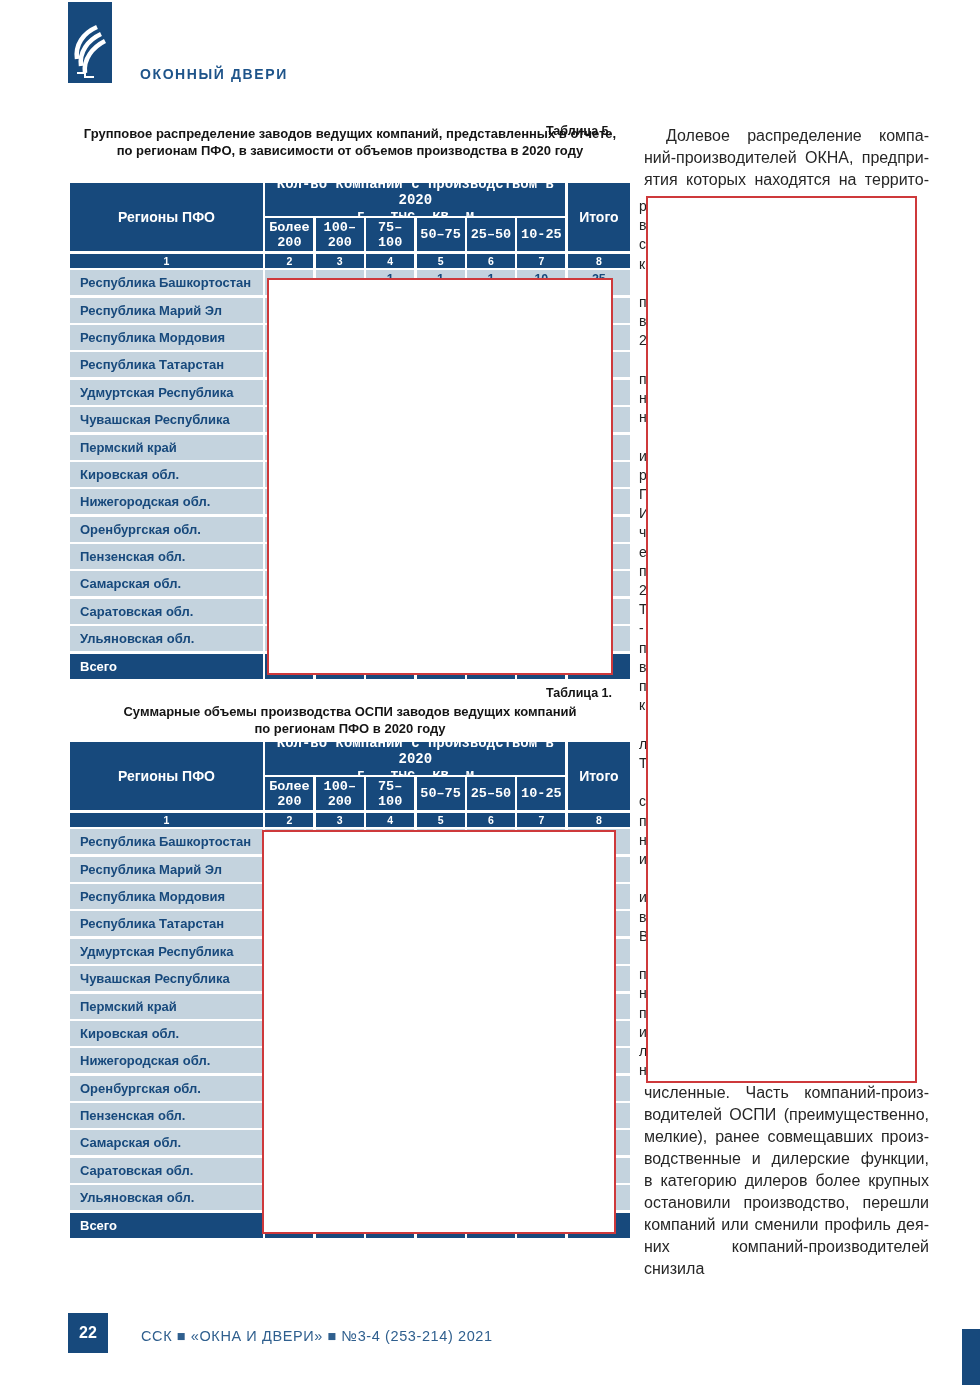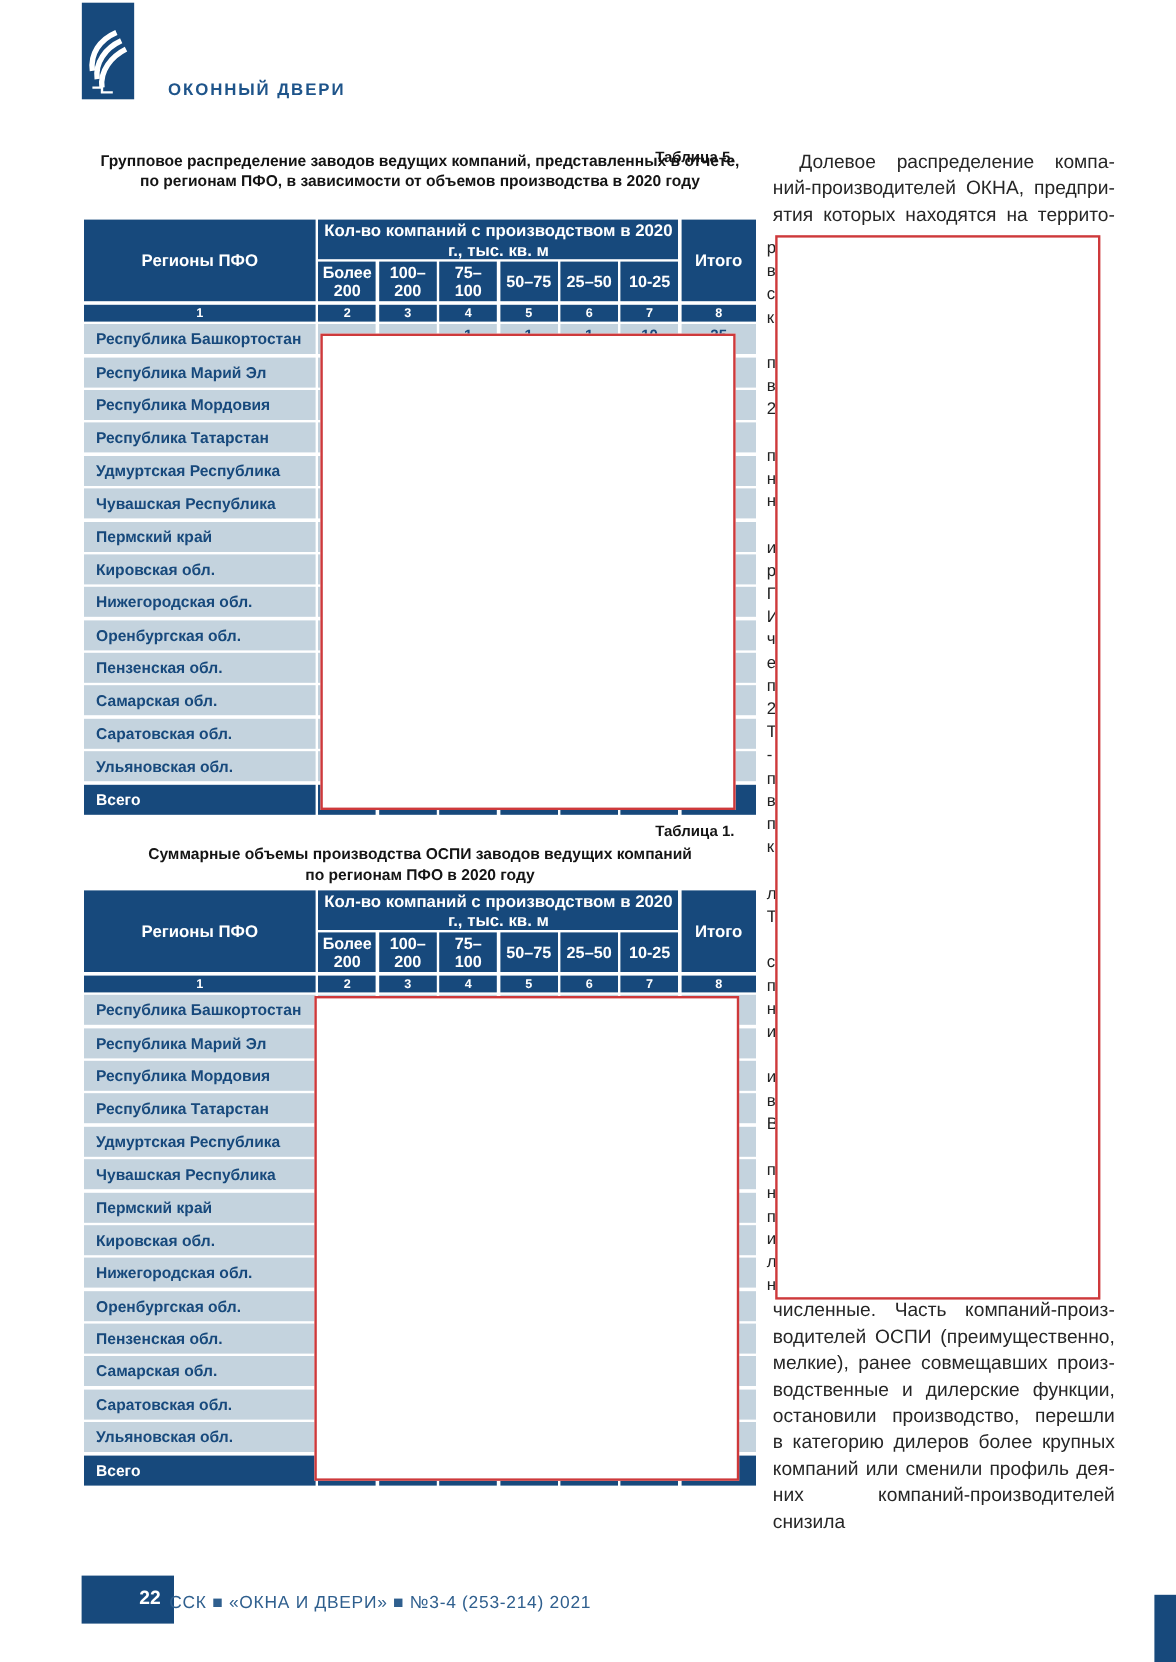--- a/index.html
+++ b/index.html
@@ -19,21 +19,21 @@
 
   .wtable{position:absolute;left:70px;width:560px;display:grid;
           grid-template-columns:193px repeat(6,48px) 1fr;
           grid-template-rows:33px 33px 14px repeat(15,25px);
           gap:2.4px;background:#fff;z-index:1;}
   #table5{top:183px;} #table6{top:742px;}
   .c{display:flex;align-items:center;justify-content:center;text-align:center;box-sizing:border-box;}
   .hd{background:#17497c;color:#fff;font-weight:bold;}
   .big{font-size:14px;line-height:16px;}
   .sub{font-size:13.5px;line-height:15px;}
-  .pre{white-space:pre-line;}
+  .pre{white-space:pre-line;font-family:Liberation Mono, monospace;}
   .idx{font-size:10.5px;}
   .lbl{background:#c4d3de;color:#17497c;font-weight:bold;font-size:13px;
        justify-content:flex-start;padding-left:10px;text-align:left;}
   .dc{background:#c4d3de;color:#17497c;font-weight:bold;font-size:12.5px;
       align-items:flex-start;padding-top:2px;}
   .tot{background:#17497c;color:#fff;}
 
   .redbox{position:absolute;background:#ffffff;border:2px solid #ce393b;
           box-sizing:border-box;z-index:5;}
   #rb5{left:267px;top:278px;width:346px;height:397px;}
@@ -44,21 +44,21 @@
   #para1{left:644px;top:125px;}
   #para2{left:644px;top:1082px;}
   .tline{text-align:justify;text-align-last:justify;}
   #para1 .tline:first-child{text-indent:22px;}
 
   .frags{position:absolute;left:639px;top:197px;width:14px;font-size:14px;
          line-height:19.2px;color:#222;z-index:2;}
   .frags .tline{text-align:left;text-align-last:left;}
 
   .pagenum{position:absolute;left:68px;top:1313px;width:40px;height:40px;background:#17497c;
-           color:#fff;font-size:16px;font-weight:bold;display:flex;align-items:center;justify-content:center;padding-left:37px;}
+           color:#fff;font-size:16px;font-weight:bold;display:flex;align-items:center;justify-content:center;}
   .footline{position:absolute;left:141px;top:1326px;font-size:14.5px;color:#2f5f8e;
             letter-spacing:0.6px;line-height:20px;}
   .edgebar{position:absolute;left:962px;top:1329px;width:18px;height:56px;background:#17497c;}
 </style>
 </head>
 <body>
 
 <div class="page">
 
   <div class="logo">
@@ -420,22 +420,22 @@
       <div class="tline">и</div>
       <div class="tline">л</div>
       <div class="tline">н</div>
     </div>
   <div class="redbox" id="rba"></div>
   <div class="para" id="para2">
       <div class="tline">численные. Часть компаний-произ-</div>
       <div class="tline">водителей ОСПИ (преимущественно,</div>
       <div class="tline">мелкие), ранее совмещавших произ-</div>
       <div class="tline">водственные и дилерские функции,</div>
+      <div class="tline">в категорию дилеров более крупных</div>
       <div class="tline">остановили производство, перешли</div>
-      <div class="tline">в категорию дилеров более крупных</div>
       <div class="tline">компаний или сменили профиль дея-</div>
       <div class="tline">них компаний-производителей снизила</div>
     </div>
 
   <div class="pagenum">22</div>
   <div class="footline">ССК ■ «ОКНА И ДВЕРИ» ■ №3-4 (253-214) 2021</div>
   <div class="edgebar"></div>
 
 </div>
 

